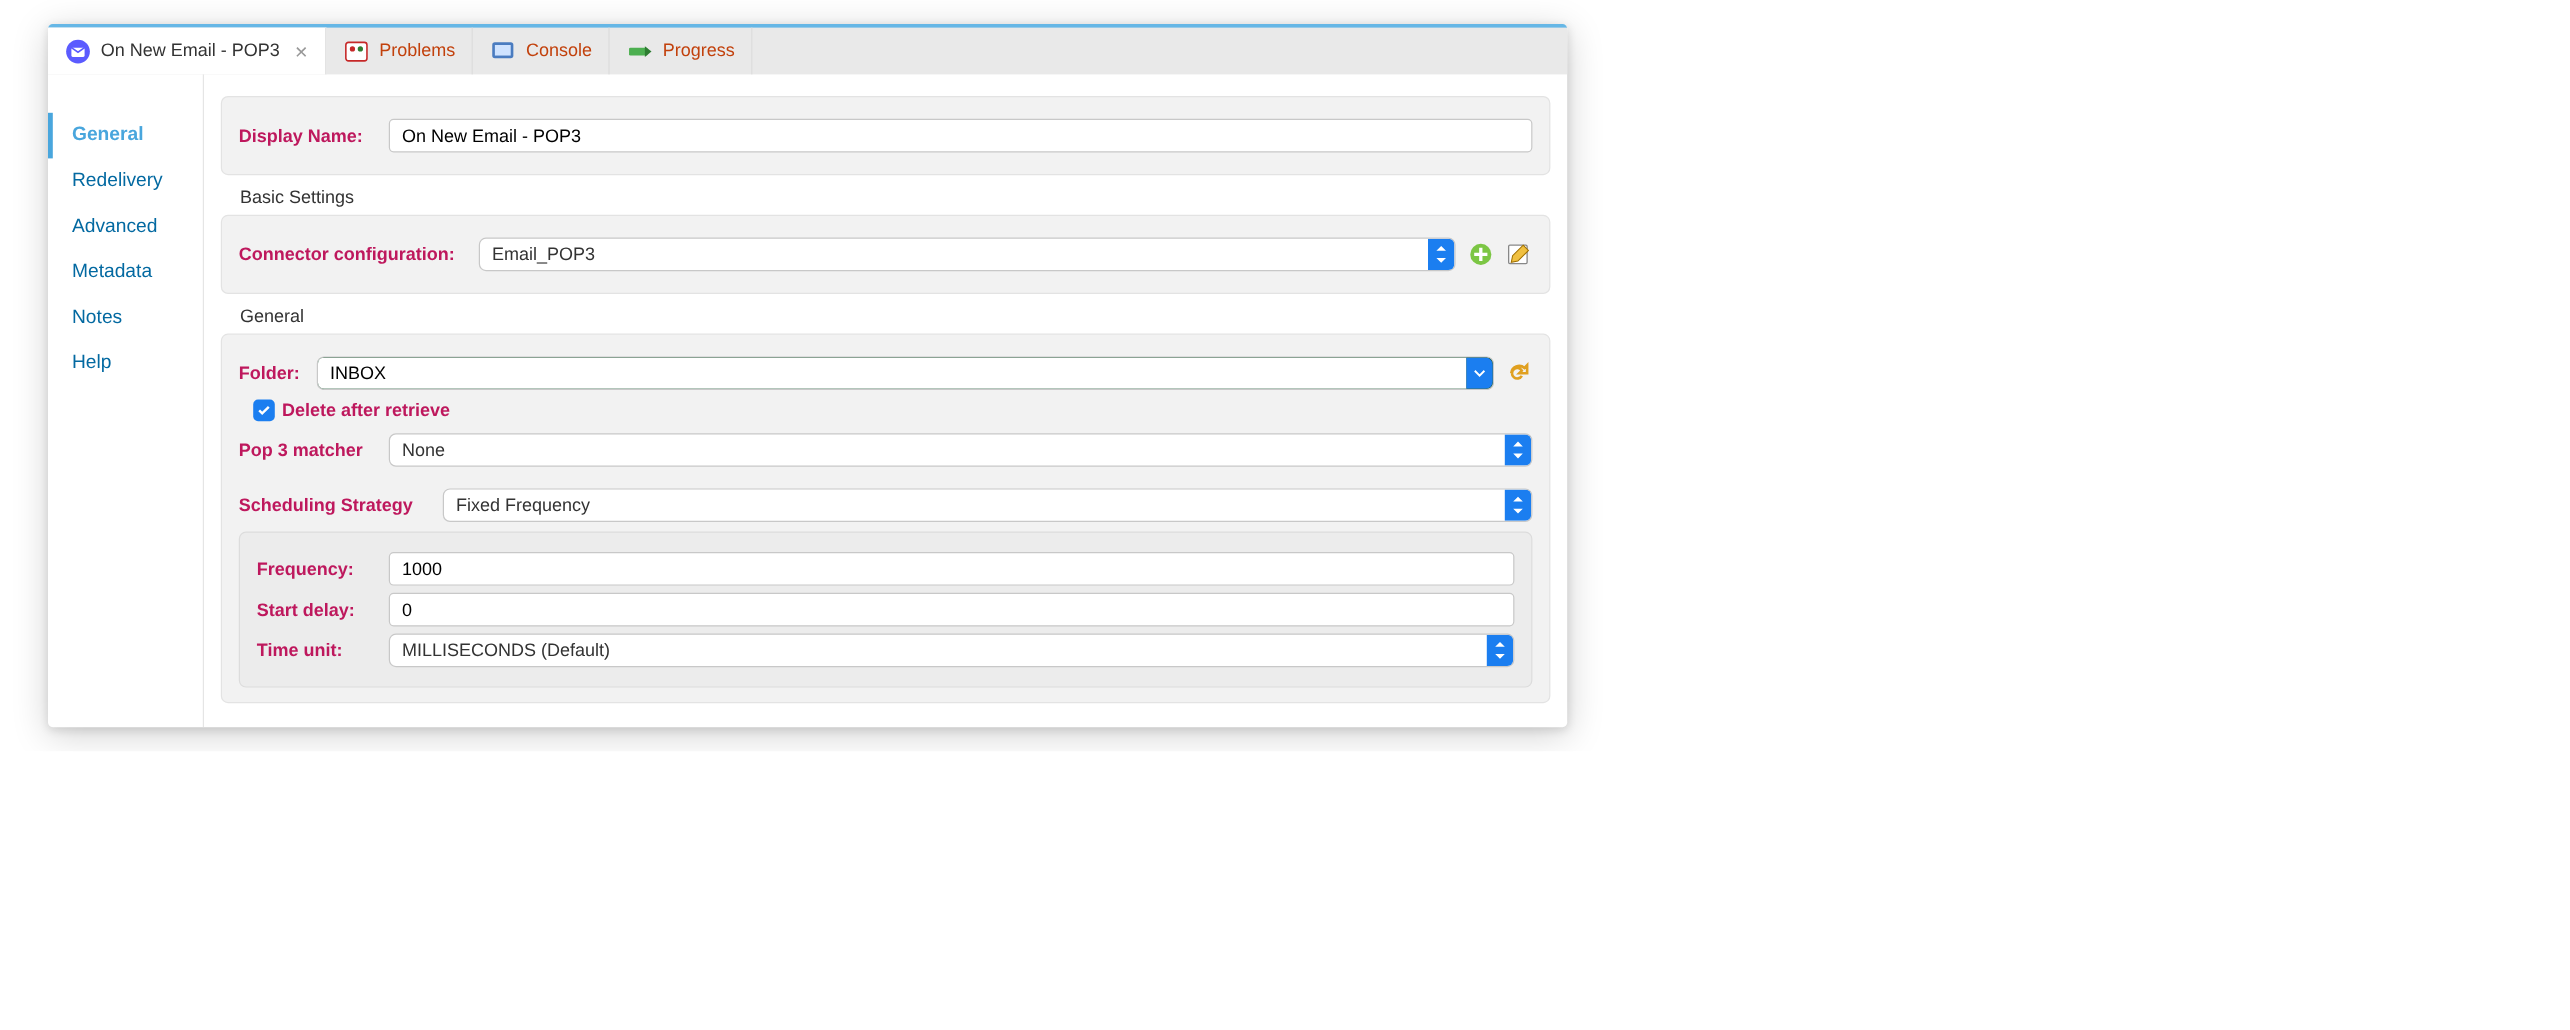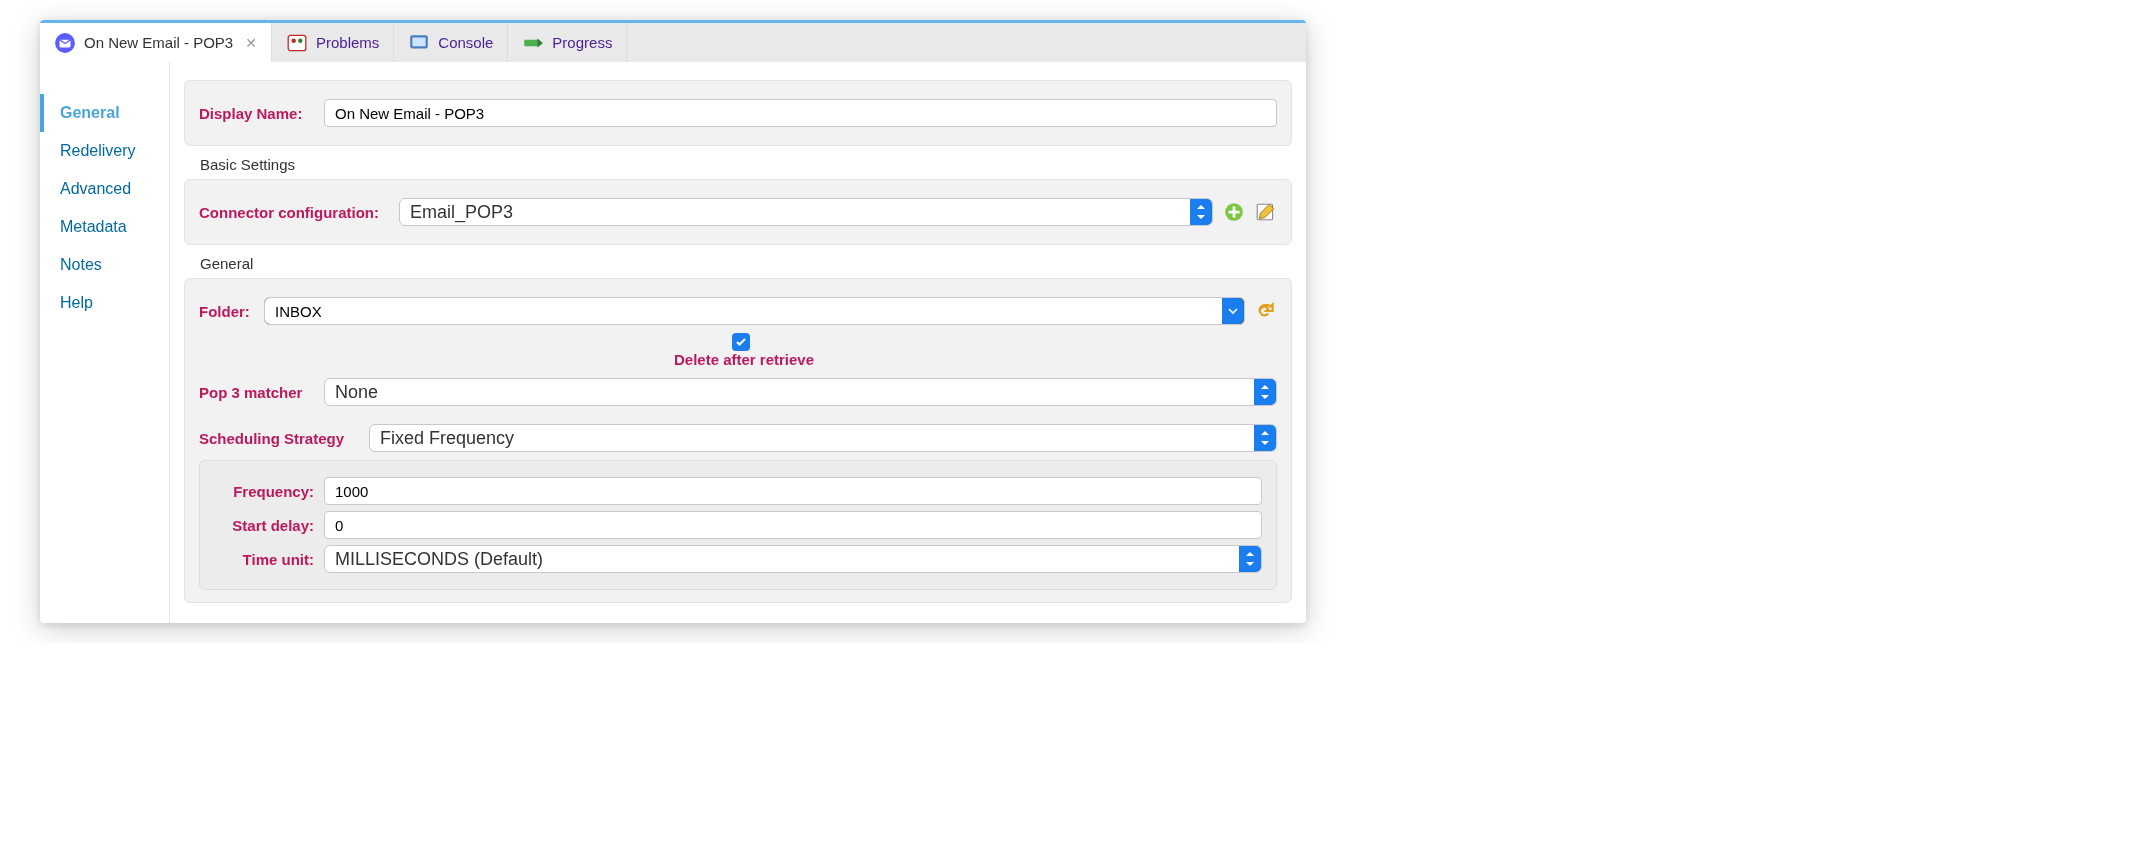--- a/index.html
+++ b/index.html
@@ -23,21 +23,21 @@
     align-items: stretch;
     background: #e9e9e9;
     border-top: 3px solid #66b7e6;
   }
   .tab {
     display: flex;
     align-items: center;
     gap: 8px;
     padding: 0 14px;
     font-size: 15px;
-    color: #4c1d95;
+    color: #c2410c;
     cursor: pointer;
     border-right: 1px solid #ddd;
   }
   .tab.active {
     background: #fff;
     color: #333;
     border-right: 1px solid #ddd;
   }
   .tab .close {
     color: #999;
@@ -108,21 +108,21 @@
     align-items: stretch;
     height: 28px;
     border: 1px solid #c8c8c8;
     border-radius: 6px;
     background: #fff;
     overflow: hidden;
   }
   .select-wrap .select-val {
     flex: 1;
     padding: 3px 10px;
-    font-size: 18px;
+    font-size: 15px;
     display: flex;
     align-items: center;
     text-align: right;
   }
   .select-wrap .select-btn {
     width: 22px;
     background: #1b7ef0;
     display: flex;
     align-items: center;
     justify-content: center;
@@ -131,36 +131,36 @@
   .checkbox {
     width: 18px; height: 18px;
     border-radius: 4px;
     background: #1b7ef0;
     display: inline-flex;
     align-items: center;
     justify-content: center;
     margin-right: 6px;
   }
   .checkbox svg { width: 12px; height: 12px; }
-  .ck-row { display:flex; align-items:center; margin:8px 0 10px 12px;flex-direction:column; }
+  .ck-row { display:flex; align-items:center; margin:8px 0 10px 12px; }
   .iconbtn {
     width: 22px; height: 22px;
     display: inline-flex;
     align-items: center;
     justify-content: center;
     cursor: pointer;
   }
   .inner-group {
     background: #ececec;
     border: 1px solid #dcdcdc;
     border-radius: 6px;
     padding: 10px 14px;
     margin-top: 8px;
   }
-  .inner-group .row .label { width: 100px; text-align: right; }
+  .inner-group .row .label { width: 100px; }
   .arrow-dd {
     width: 22px;
     background: #1b7ef0;
     display:flex; align-items:center; justify-content:center;
     border-top-right-radius:6px; border-bottom-right-radius:6px;
   }
   .editable-select {
     flex:1; display:flex; align-items:stretch; height:28px;
     border:1px solid #c8c8c8; border-radius:6px; background:#14532d; overflow:hidden;
   }

